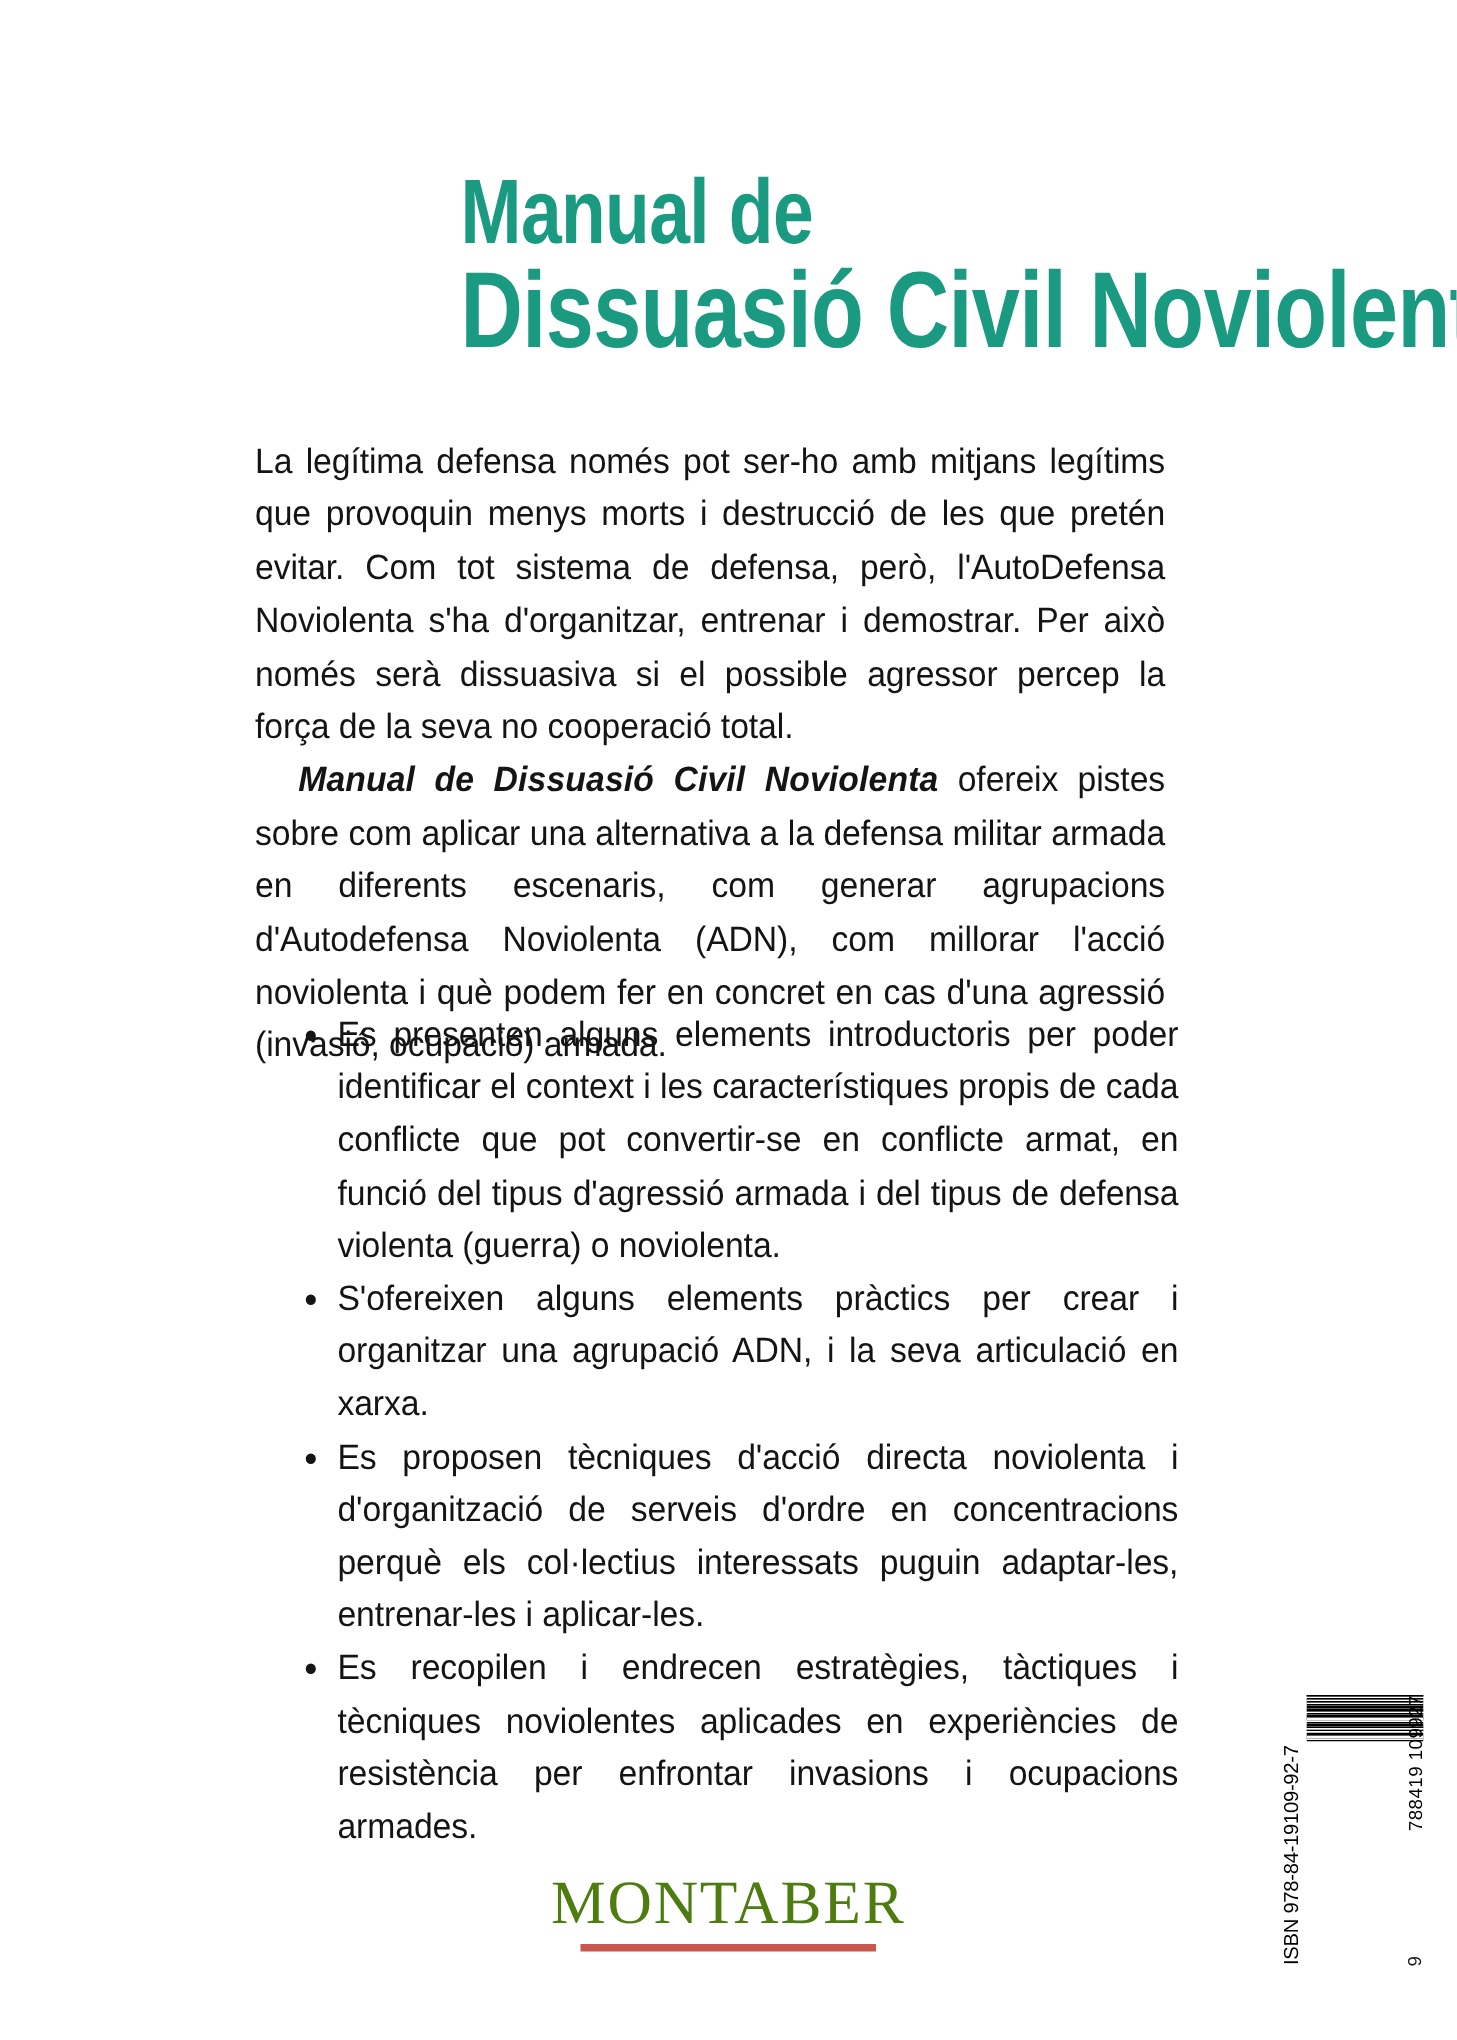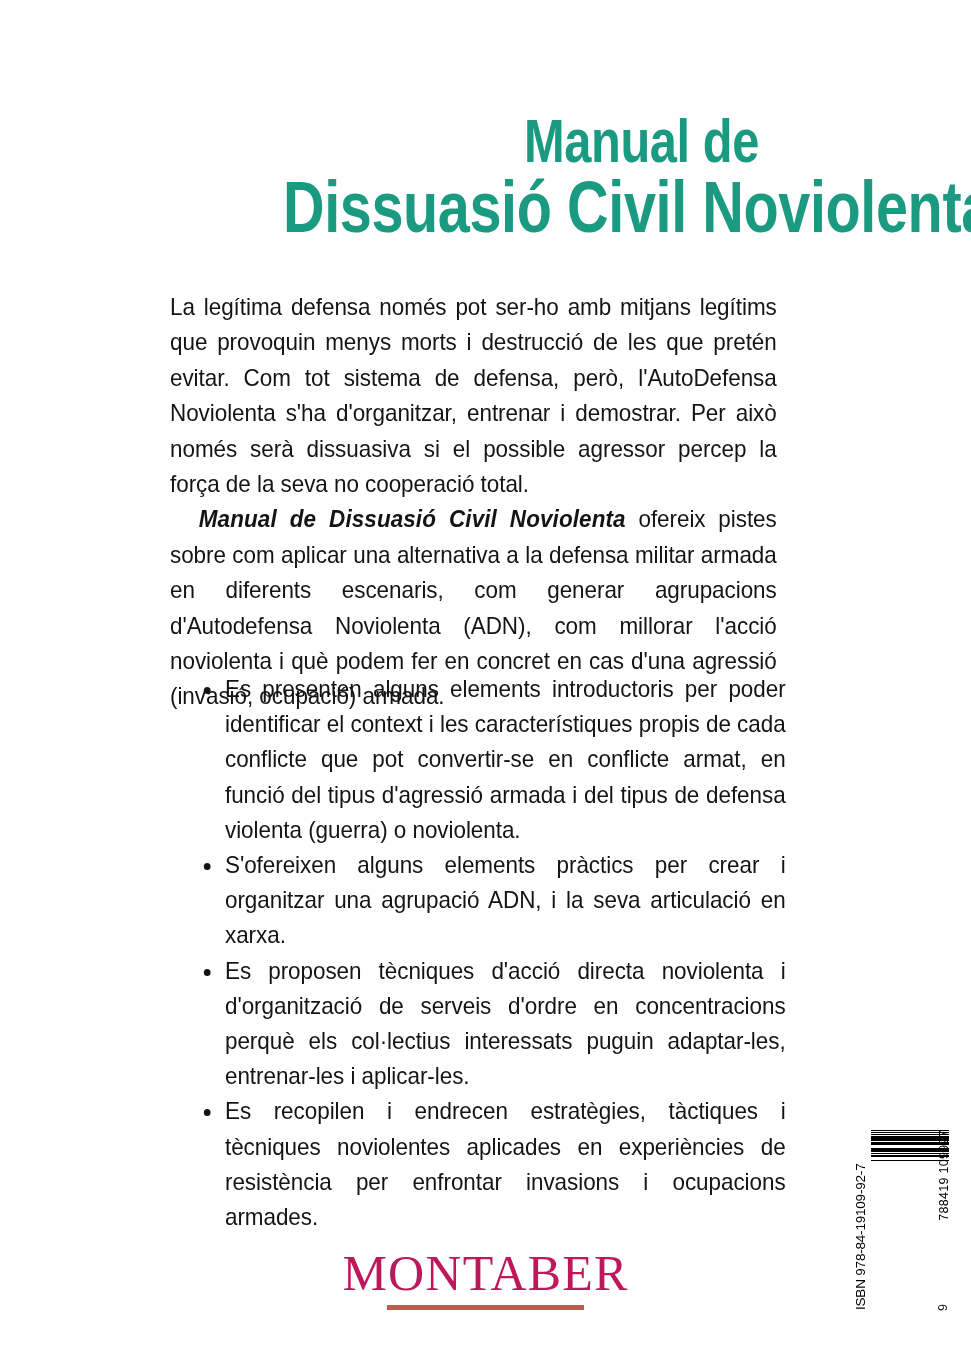--- a/index.html
+++ b/index.html
@@ -12,24 +12,24 @@
     height: 1360px;
     position: relative;
     overflow: hidden;
     font-family: "Liberation Sans", sans-serif;
     color: #1a1a1a;
   }
 
   
   .title-block {
     position: absolute;
-    left: 164px;
+    left: 188px;
     top: 112px;
     width: 595px;
-    text-align: right;
+    text-align: left;
   }
   .title-line {
     color: #1a9a80;
     font-family: "Liberation Sans", sans-serif;
     font-weight: bold;
     line-height: 0.96;
     letter-spacing: -0.5px;
     white-space: nowrap;
     transform: scaleX(0.80);
     transform-origin: right center;
@@ -100,24 +100,24 @@
   .publisher {
     position: absolute;
     left: 0;
     right: 0;
     top: 1248px;
     text-align: center;
   }
   .publisher-name {
     display: inline-block;
     font-family: "Liberation Serif", serif;
-    font-size: 50px;
+    font-size: 41px;
     font-weight: normal;
     letter-spacing: 1.2px;
-    color: #be185d;
+    color: #4d7c0f;
     line-height: 1;
     padding: 0 2px;
   }
   .publisher-rule {
     display: block;
     width: 197px;
     height: 5px;
     background: #c8584e;
     margin: 7px auto 0 auto;
   }

